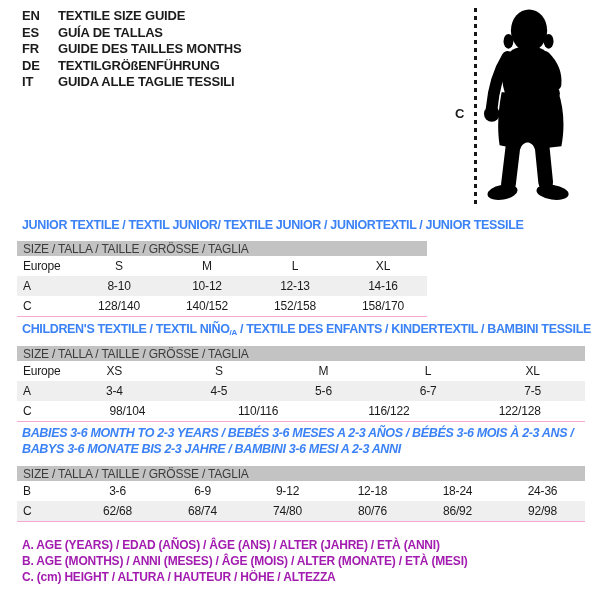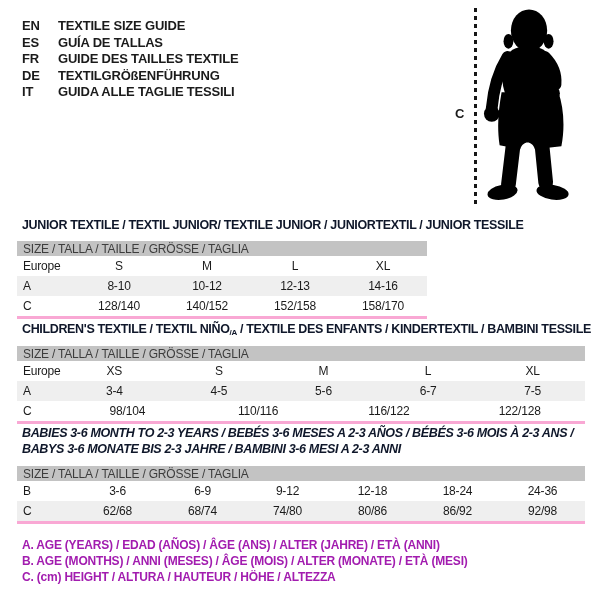--- a/index.html
+++ b/index.html
@@ -2,33 +2,33 @@
 <html><head>
 <meta charset="utf-8">
 <style>
   html, body { margin: 0; padding: 0; background: #ffffff; }
   .page {
     position: relative; width: 600px; height: 600px; background: #ffffff;
     font-family: "Liberation Sans", "DejaVu Sans", sans-serif;
     color: #1b1b1b; overflow: hidden;
   }
   
-  .lang { position: absolute; left: 22px; top: 18px; font-weight: bold; font-size: 13px; letter-spacing: -0.2px; line-height: 16.5px; }
+  .lang { position: absolute; left: 22px; top: 8px; font-weight: bold; font-size: 13px; letter-spacing: -0.2px; line-height: 16.5px; }
   .lang-row { white-space: nowrap; }
   .lang-code { display: inline-block; width: 36px; }
   
   .dash-line { position: absolute; left: 474px; top: 8px; width: 3px; height: 197px;
     background: repeating-linear-gradient(to bottom, #161616 0 4px, transparent 4px 8px); }
   .c-label { position: absolute; left: 455px; top: 106px; font-weight: bold; font-size: 13px; }
   .baby { position: absolute; left: 483px; top: 6px; }
   
-  .sec-title { position: absolute; left: 22px; font-weight: bold; font-size: 12.5px; letter-spacing: -0.35px; white-space: nowrap; color: #0f172a; line-height: 16px; }
+  .sec-title { position: absolute; left: 22px; font-weight: bold; font-size: 12.5px; letter-spacing: -0.35px; white-space: nowrap; color: #3b82f6; line-height: 16px; }
   .sub { font-size: 8px; vertical-align: -2px; }
   
-  .t { position: absolute; left: 17px; border-bottom: 3px solid #f9a8d4; }
+  .t { position: absolute; left: 17px; border-bottom: 1px solid #f9a8d4; }
   .t-head { background: #c3c3c3; height: 15px; display: flex; align-items: center; padding-left: 6px; font-size: 12px; color: #3d3d3d; letter-spacing: -0.2px; }
   .t-row { display: flex; height: 20px; align-items: center; font-size: 12px; letter-spacing: -0.2px; }
   .t-row.alt { background: #efefef; }
   .lbl { padding-left: 6px; box-sizing: border-box; flex: 0 0 auto; }
   .cell { flex: 1 1 0; text-align: center; }
   .t1 { width: 410px; top: 241px; } .t1 .lbl { width: 58px; }
   .t2 { width: 568px; top: 346px; } .t2 .lbl { width: 45px; }
   .t3 { width: 568px; top: 466px; } .t3 .lbl { width: 58px; }
   .title1 { top: 217px; }
   .title2 { top: 321px; }
@@ -42,21 +42,21 @@
 <div class="page">
 
   <div class="lang">
     <div class="lang-row">
       <span class="lang-code">EN</span><span>TEXTILE SIZE GUIDE</span>
     </div>
     <div class="lang-row">
       <span class="lang-code">ES</span><span>GUÍA DE TALLAS</span>
     </div>
     <div class="lang-row">
-      <span class="lang-code">FR</span><span>GUIDE DES TAILLES TEXTILE</span>
+      <span class="lang-code">FR</span><span>GUIDE DES TAILLES MONTHS</span>
     </div>
     <div class="lang-row">
       <span class="lang-code">DE</span><span>TEXTILGRÖßENFÜHRUNG</span>
     </div>
     <div class="lang-row">
       <span class="lang-code">IT</span><span>GUIDA ALLE TAGLIE TESSILI</span>
     </div>
   </div>
 
   <div class="dash-line"></div>
@@ -149,21 +149,21 @@
       <span class="cell">9-12</span>
       <span class="cell">12-18</span>
       <span class="cell">18-24</span>
       <span class="cell">24-36</span>
     </div>
     <div class="t-row alt">
       <span class="lbl">C</span>
       <span class="cell">62/68</span>
       <span class="cell">68/74</span>
       <span class="cell">74/80</span>
-      <span class="cell">80/86</span>
+      <span class="cell">80/76</span>
       <span class="cell">86/92</span>
       <span class="cell">92/98</span>
     </div>
   </div>
 
   <div class="legend">
     <div>A. AGE (YEARS) / EDAD (AÑOS) / ÂGE (ANS) / ALTER (JAHRE) / ETÀ (ANNI)</div>
     <div>B. AGE (MONTHS) / ANNI (MESES) / ÂGE (MOIS) / ALTER (MONATE) / ETÀ (MESI)</div>
     <div>C. (cm) HEIGHT / ALTURA / HAUTEUR / HÖHE / ALTEZZA</div>
   </div>

